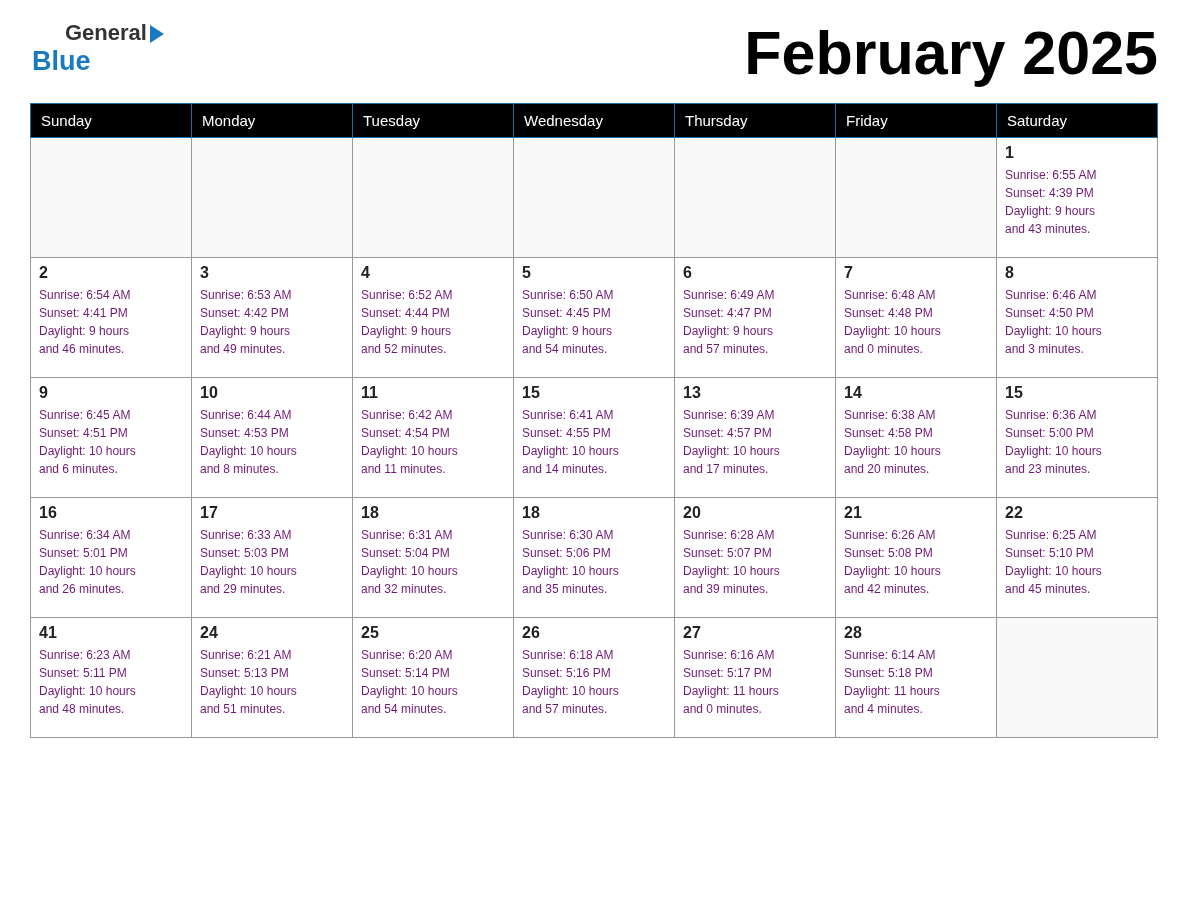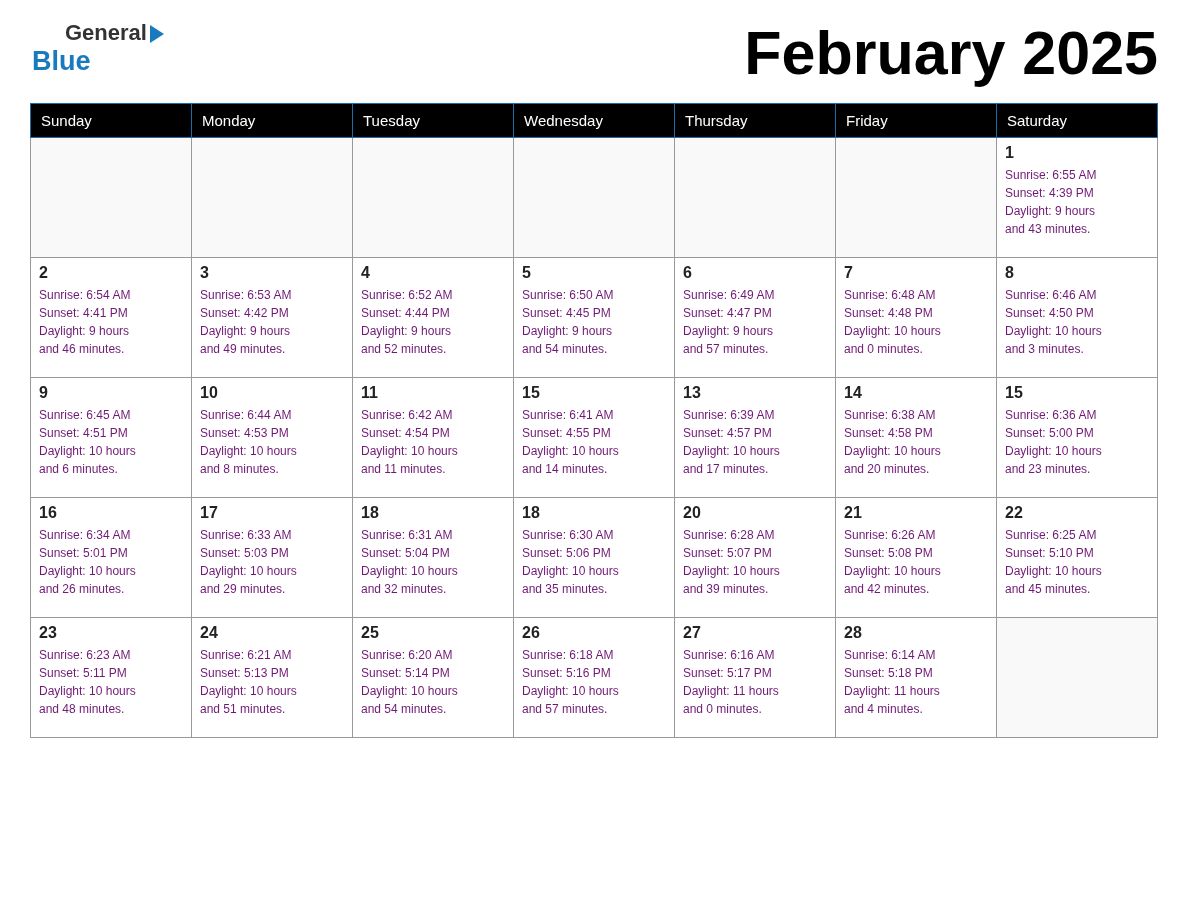--- a/index.html
+++ b/index.html
@@ -298,21 +298,21 @@
         <td>
           <span class="day-number">22</span>
           <div class="day-info" style="white-space: pre-line;">Sunrise: 6:25 AM
 Sunset: 5:10 PM
 Daylight: 10 hours
 and 45 minutes.</div>
         </td>
       </tr>
       <tr>
         <td>
-          <span class="day-number">23</span>
+          <span class="day-number">41</span>
           <div class="day-info" style="white-space: pre-line;">Sunrise: 6:23 AM
 Sunset: 5:11 PM
 Daylight: 10 hours
 and 48 minutes.</div>
         </td>
         <td>
           <span class="day-number">24</span>
           <div class="day-info" style="white-space: pre-line;">Sunrise: 6:21 AM
 Sunset: 5:13 PM
 Daylight: 10 hours

